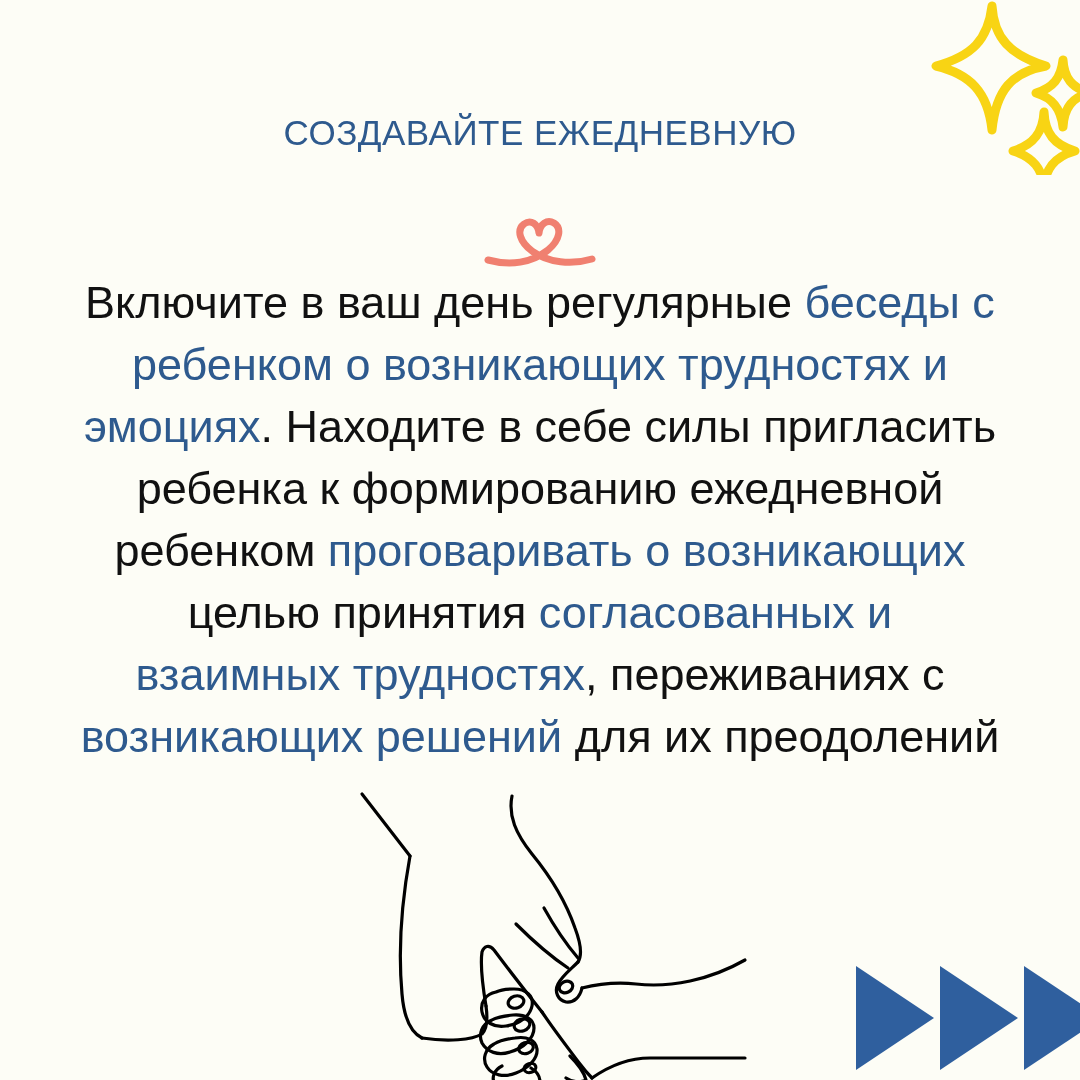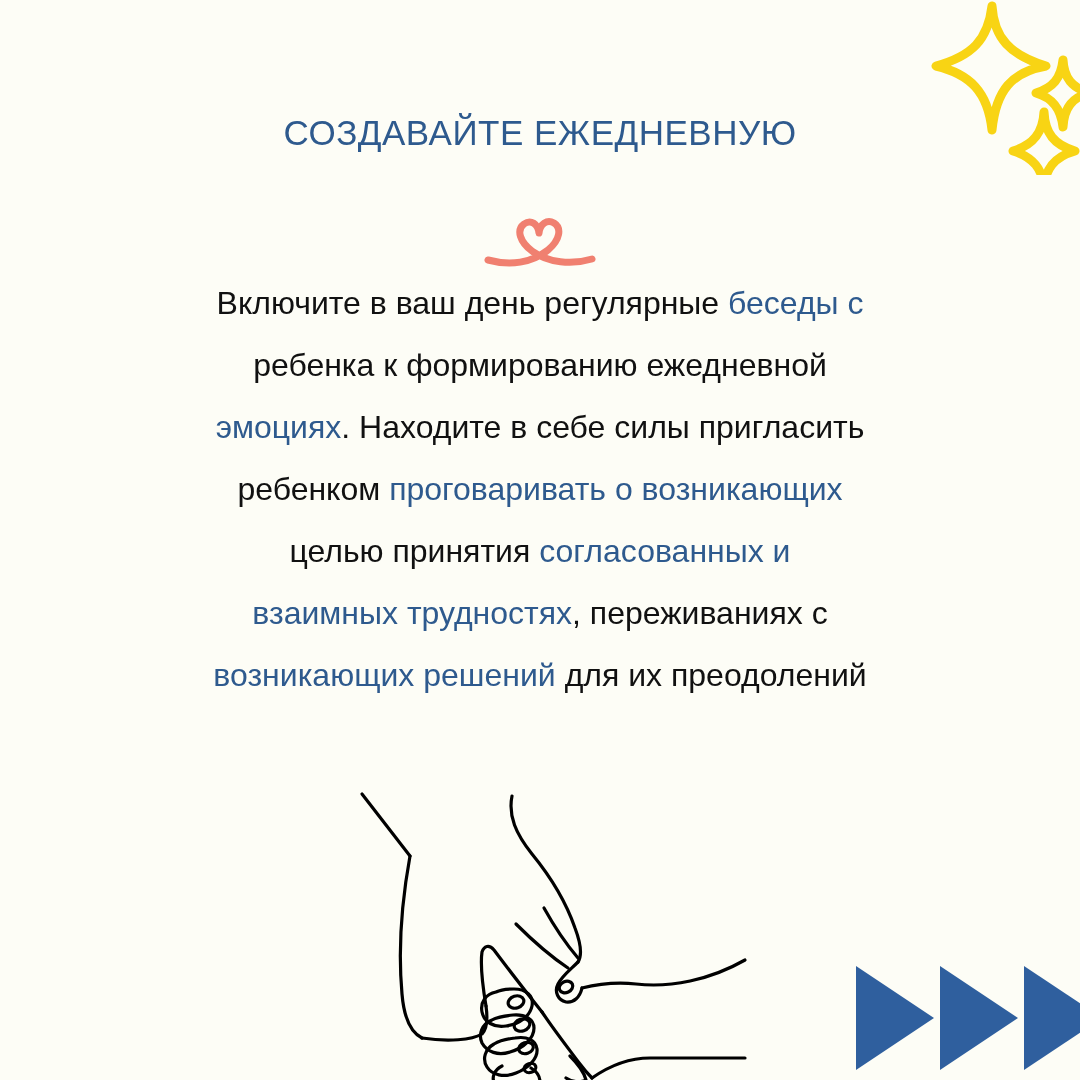--- a/index.html
+++ b/index.html
@@ -60,21 +60,21 @@
   }
 
   
   #body-copy {
     position: absolute;
     top: 272px;
     left: 36px;
     width: 1008px;
     text-align: center;
     color: #111111;
-    font-size: 32px;
+    font-size: 45px;
     line-height: 62px;
     font-weight: 400;
   }
   #body-copy .ln { display: block; white-space: nowrap; }
   .hi { color: #2E5A8E; }
 
   
   #hands-illustration {
     position: absolute;
     left: 330px;
@@ -128,24 +128,27 @@
         <path d="M 8 44 C 30 50 52 47 68 34 C 80 24 82 12 74 7 C 67 3 60 8 59 17 C 58 8 51 3 44 8 C 36 14 40 26 52 35 C 68 47 92 49 112 43" fill="none" stroke="#F08070" stroke-width="7" stroke-linecap="round" stroke-linejoin="round"></path>
       </svg>
     </span>
   </div>
 
   <div id="body-copy">
     <span class="ln">
       <span>Включите в ваш день регулярные </span><span class="hi">беседы с</span>
     </span>
     <span class="ln">
+      <span class="hi">ребенком о возникающих трудностях и</span>
+    </span>
+    <span class="ln">
+      <span class="hi">эмоциях</span><span>. Находите в себе силы пригласить</span>
+    </span>
+    <span class="ln">
       <span>ребенка к формированию ежедневной</span>
-    </span>
-    <span class="ln">
-      <span class="hi">эмоциях</span><span>. Находите в себе силы пригласить</span>
     </span>
     <span class="ln">
       <span>ребенком </span><span class="hi">проговаривать о возникающих</span>
     </span>
     <span class="ln">
       <span>целью принятия </span><span class="hi">согласованных и</span>
     </span>
     <span class="ln">
       <span class="hi">взаимных трудностях</span><span>, переживаниях с</span>
     </span>

